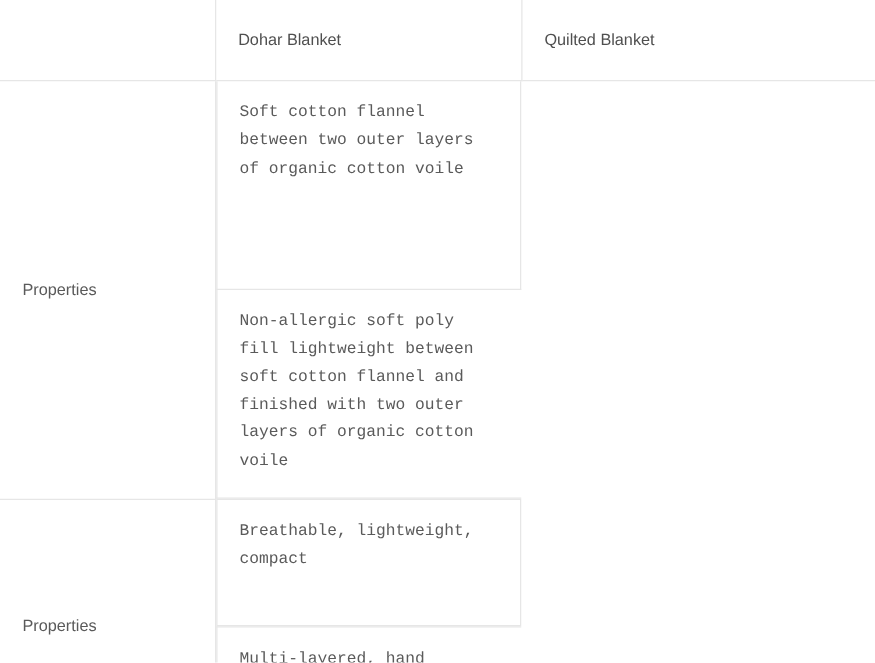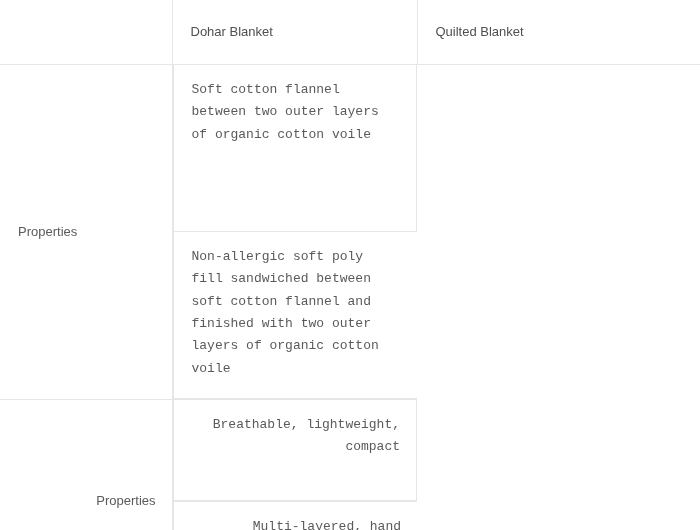--- a/index.html
+++ b/index.html
@@ -47,21 +47,21 @@
   .head-row th {
     height: 44px;
     padding-top: 10px;
     padding-bottom: 10px;
     color: #4f4f4f;
   }
   .head-row th.corner {
     border-top: none;
   }
   .row-composition td { height: 138px; }
-  .row-properties td { height: 72px; text-align: right; }
+  .row-properties td { height: 72px; }
 
   .cell-label {
     color: #5a5a5a;
   }
   .cell-text {
     display: block;
     font-family: Liberation Mono, monospace;
   }
 </style>
 </head>
@@ -77,21 +77,21 @@
     <tr class="head-row">
       <th class="corner"></th>
       <th>Dohar Blanket</th>
       <th>Quilted Blanket</th>
     </tr>
   </thead>
   <tbody>
     <tr class="row-composition">
       <td class="cell-label">Properties</td>
       <td class="cell-text">Soft cotton flannel between two outer layers of organic cotton voile</td>
-      <td class="cell-text">Non-allergic soft poly fill sandwiched between soft cotton flannel and finished with two outer layers of organic cotton voile</td>
+      <td class="cell-text">Non-allergic soft poly fill lightweight between soft cotton flannel and finished with two outer layers of organic cotton voile</td>
     </tr>
     <tr class="row-properties">
       <td class="cell-label">Properties</td>
       <td class="cell-text">Breathable, lightweight, compact</td>
       <td class="cell-text">Multi-layered, hand quilted</td>
     </tr>
 
   </tbody>
 </table>
 

